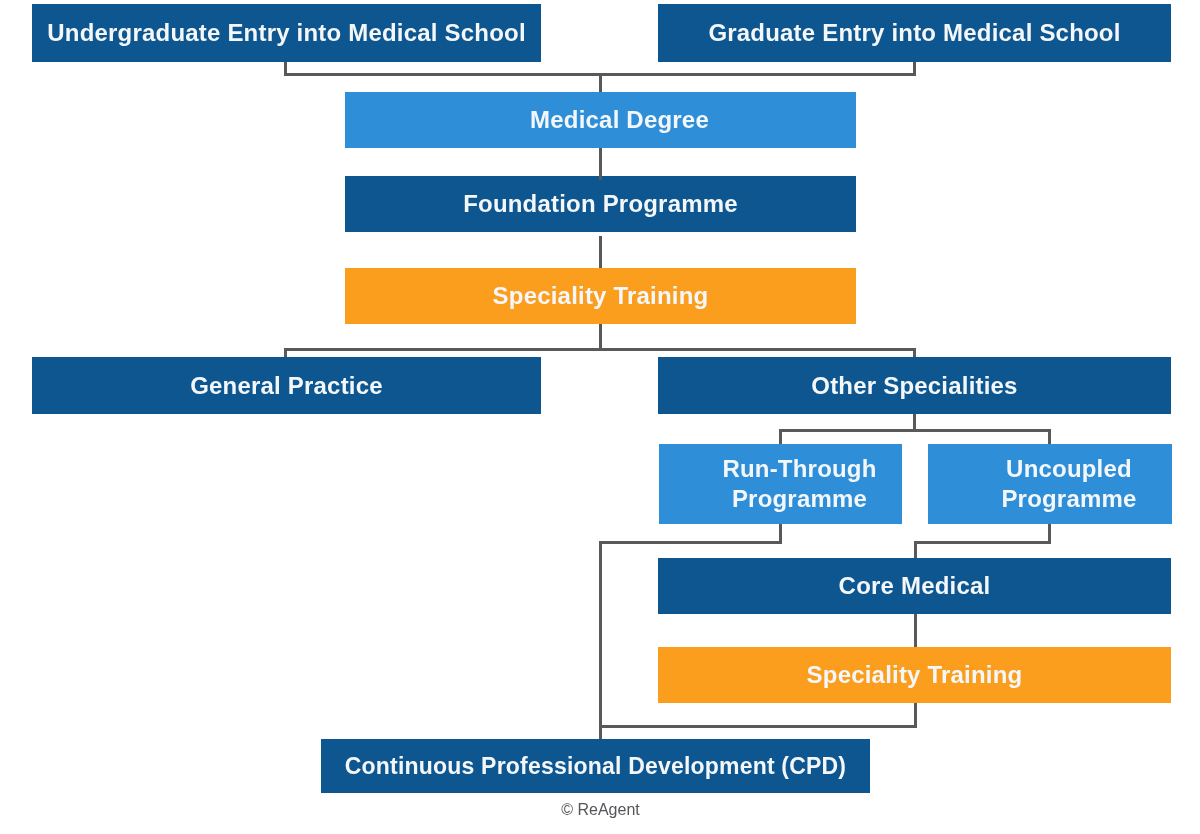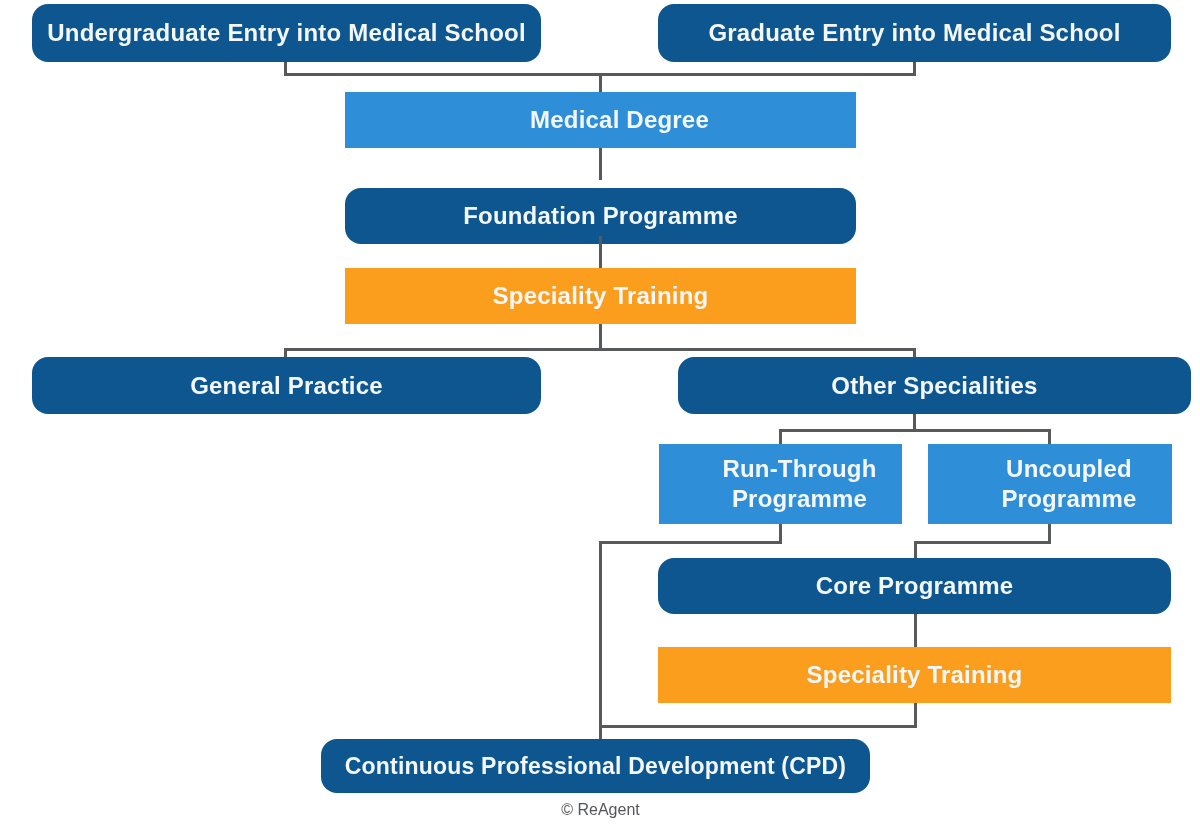--- a/index.html
+++ b/index.html
@@ -15,21 +15,21 @@
     display:flex;align-items:center;justify-content:center;
     text-align:center;
     color:#f4f7fa;
     font-size:24px;
     font-weight:600;
     line-height:1.25;
     letter-spacing:.2px;
     box-sizing:border-box;
     padding:2px 10px;
   }
-  .dark{background:#0e568f;border-radius:16px;}
+  .dark{background:#0e568f;}
   .light{background:#2e8fd8;padding-left:48px;}
   .orange{background:#fb9e1e;}
   .line{position:absolute;background:#58595b;}
   .footer{
     position:absolute;
     left:326px;top:801px;width:549px;
     text-align:center;
     color:#55565a;
     font-size:16px;
     font-weight:400;
@@ -38,31 +38,31 @@
 </head>
 <body>
 
 <div id="stage">
 
   <div class="node dark" style="left:32px;top:4px;width:509px;height:58px;">Undergraduate Entry into Medical School</div>
   <div class="node dark" style="left:658px;top:4px;width:513px;height:58px;">Graduate Entry into Medical School</div>
 
   <div class="node light" style="left:345px;top:92px;width:511px;height:56px;">Medical Degree</div>
 
-  <div class="node dark" style="left:345px;top:188px;width:511px;height:56px;">Foundation Programme</div>
+  <div class="node dark" style="left:345px;top:176px;width:511px;height:56px;">Foundation Programme</div>
 
   <div class="node orange" style="left:345px;top:268px;width:511px;height:56px;">Speciality Training</div>
 
   <div class="node dark" style="left:32px;top:357px;width:509px;height:57px;">General Practice</div>
-  <div class="node dark" style="left:658px;top:357px;width:513px;height:57px;margin-left:20px;">Other Specialities</div>
+  <div class="node dark" style="left:658px;top:357px;width:513px;height:57px;">Other Specialities</div>
 
   <div class="node light" style="left:928px;top:444px;width:244px;height:80px;">Uncoupled Programme</div>
   <div class="node light" style="left:659px;top:444px;width:243px;height:80px;">Run-Through Programme</div>
 
-  <div class="node dark" style="left:658px;top:558px;width:513px;height:56px;">Core Programme</div>
+  <div class="node dark" style="left:658px;top:558px;width:513px;height:56px;">Core Medical</div>
 
   <div class="node orange" style="left:658px;top:647px;width:513px;height:56px;">Speciality Training</div>
 
   <div class="node dark" style="left:321px;top:739px;width:549px;height:54px;font-size:23px;">Continuous Professional Development (CPD)</div>
 
   <div class="line" style="left:284px;top:62px;width:3px;height:14px;"></div>
   <div class="line" style="left:913px;top:62px;width:3px;height:14px;"></div>
   <div class="line" style="left:284px;top:73px;width:632px;height:3px;"></div>
   <div class="line" style="left:599px;top:73px;width:3px;height:19px;"></div>
 

